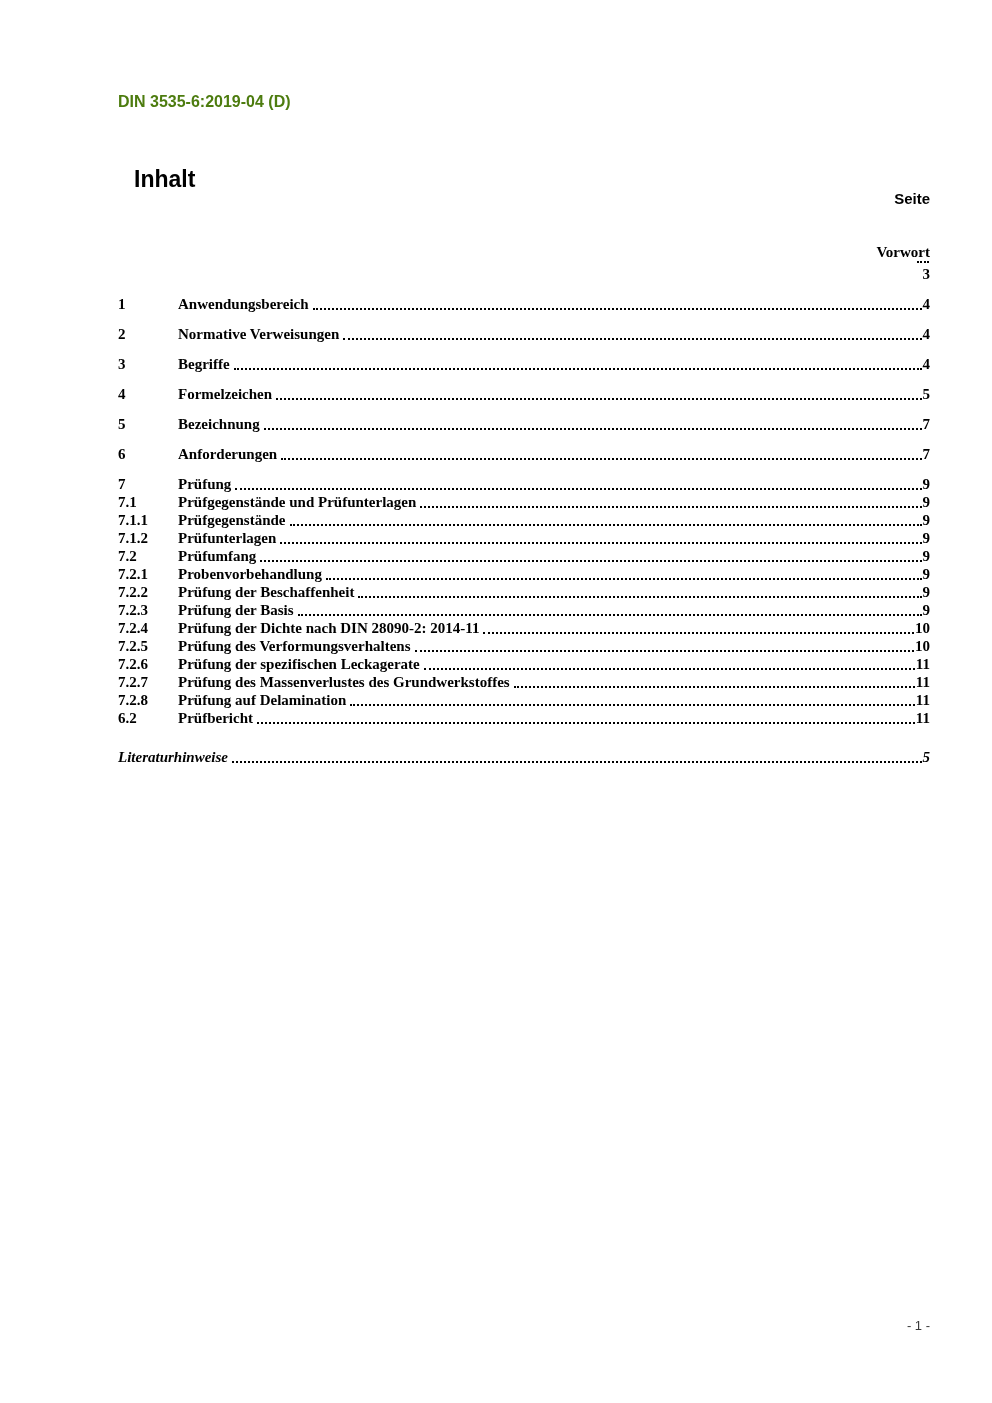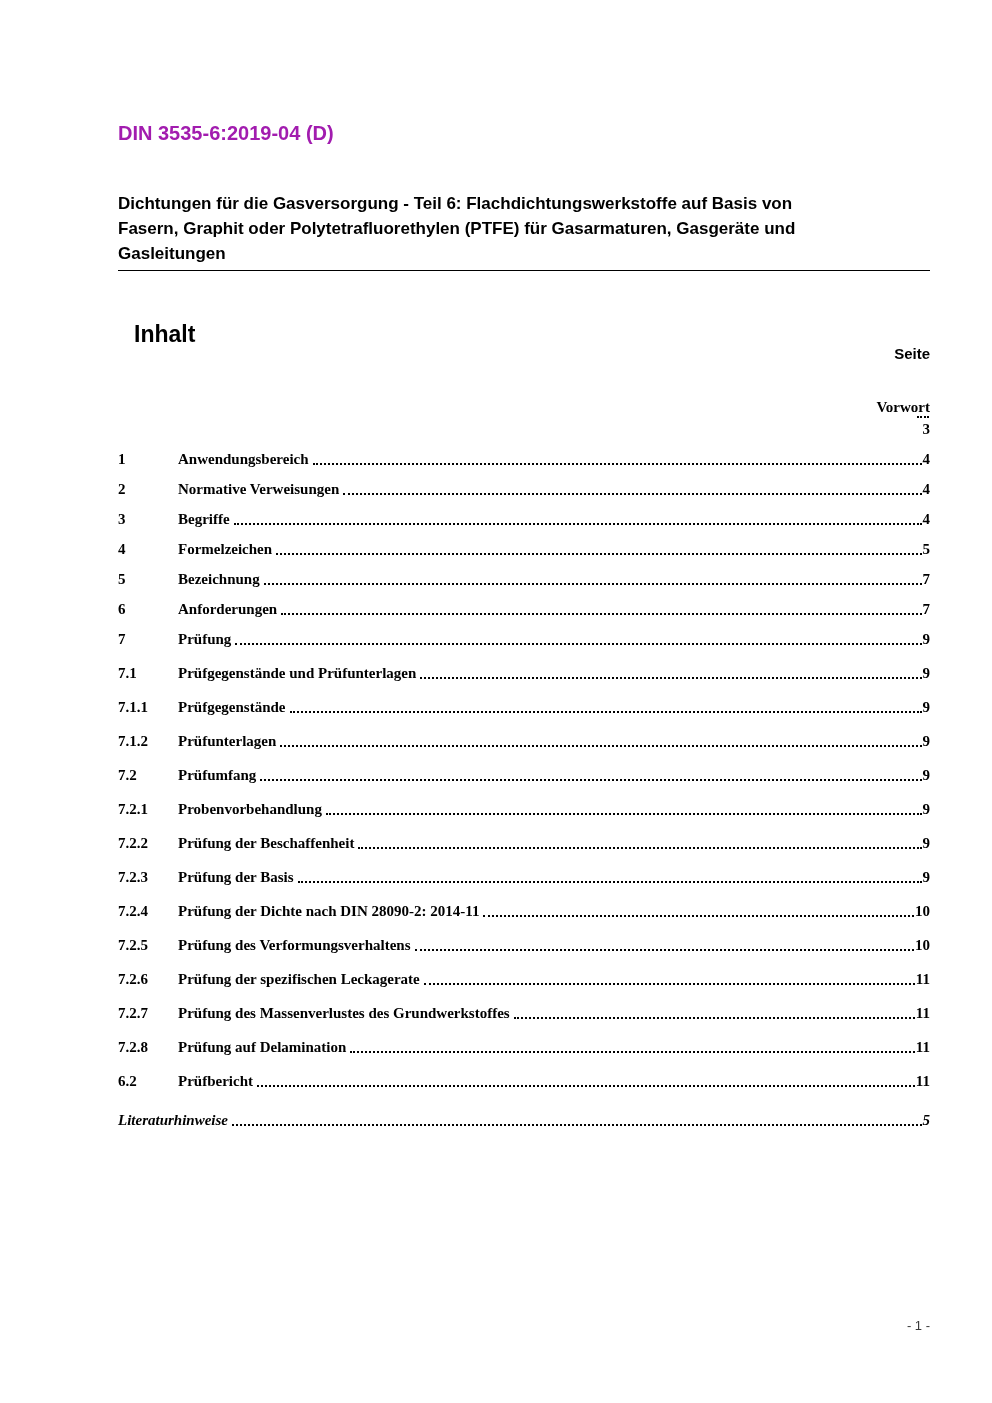--- a/index.html
+++ b/index.html
@@ -16,26 +16,26 @@
     color: #000;
     overflow: hidden;
   }
   .content {
     position: absolute;
     left: 118px;
     top: 0;
     width: 812px;
   }
   .doc-title {
-    margin: 119px 0 0 0;
-    font-family: "Liberation Sans", sans-serif;
-    font-weight: bold;
-    font-size: 20px;
+    margin: 88px 0 0 0;
+    font-family: "Liberation Sans", sans-serif;
+    font-weight: bold;
+    font-size: 16px;
     line-height: 28px;
-    color: #a21caf;
+    color: #4d7c0f;
   }
   .doc-subtitle {
     margin-top: 44px;
     font-family: "Liberation Sans", sans-serif;
     font-weight: bold;
     font-size: 17px;
     line-height: 25px;
     padding-bottom: 4px;
     border-bottom: 1.5px solid #000;
     color: #000;
@@ -67,21 +67,21 @@
     display: flex;
     align-items: flex-end;
     font-family: "Liberation Serif", serif;
     font-weight: bold;
     font-size: 15px;
     line-height: 17px;
     white-space: nowrap;
   }
   .row-front   { margin-top: 0; flex-direction: column; }
   .row-section { margin-top: 13px; }
-  .row-subsection { margin-top: 17px; }
+  .row-subsection { margin-top: 1px; }
   .row-back    { margin-top: 22px; font-style: italic; }
   .toc-num {
     flex: none;
     width: 60px;
   }
   .toc-label { flex: none; }
   .toc-leader {
     flex: 1 1 auto;
     min-width: 12px;
     border-bottom: 2px dotted #000;
@@ -99,25 +99,20 @@
   }
 </style>
 </head>
 <body>
 
 <div class="page">
   <div class="content">
 
     <h1 class="doc-title">DIN 3535-6:2019-04 (D)</h1>
 
-    <div class="doc-subtitle">
-      <span>Dichtungen für die Gasversorgung - Teil 6: Flachdichtungswerkstoffe auf Basis von</span>
-      <span>Fasern, Graphit oder Polytetrafluorethylen (PTFE) für Gasarmaturen, Gasgeräte und</span>
-      <span>Gasleitungen</span>
-    </div>
 
     <div class="toc-heading-row">
       <h2 class="toc-heading">Inhalt</h2>
       <span class="toc-page-label">Seite</span>
     </div>
 
     <div class="toc-list" id="toc-list">
         <div class="toc-row row-front no-num">
 
     <span class="toc-label">Vorwort</span>

